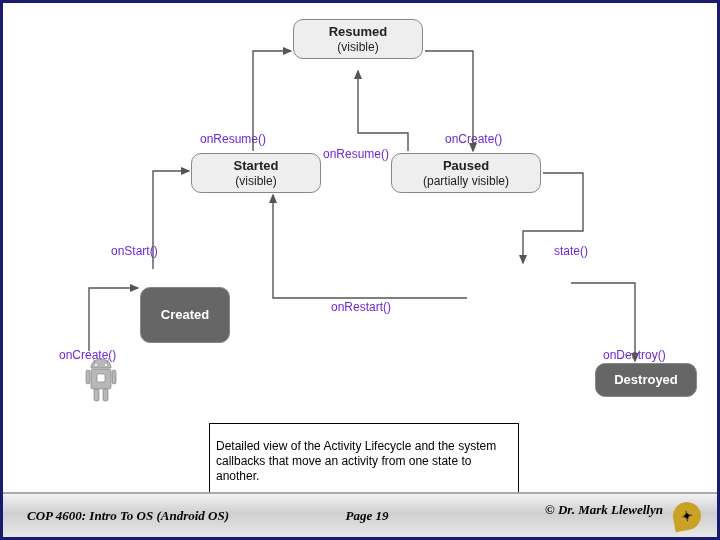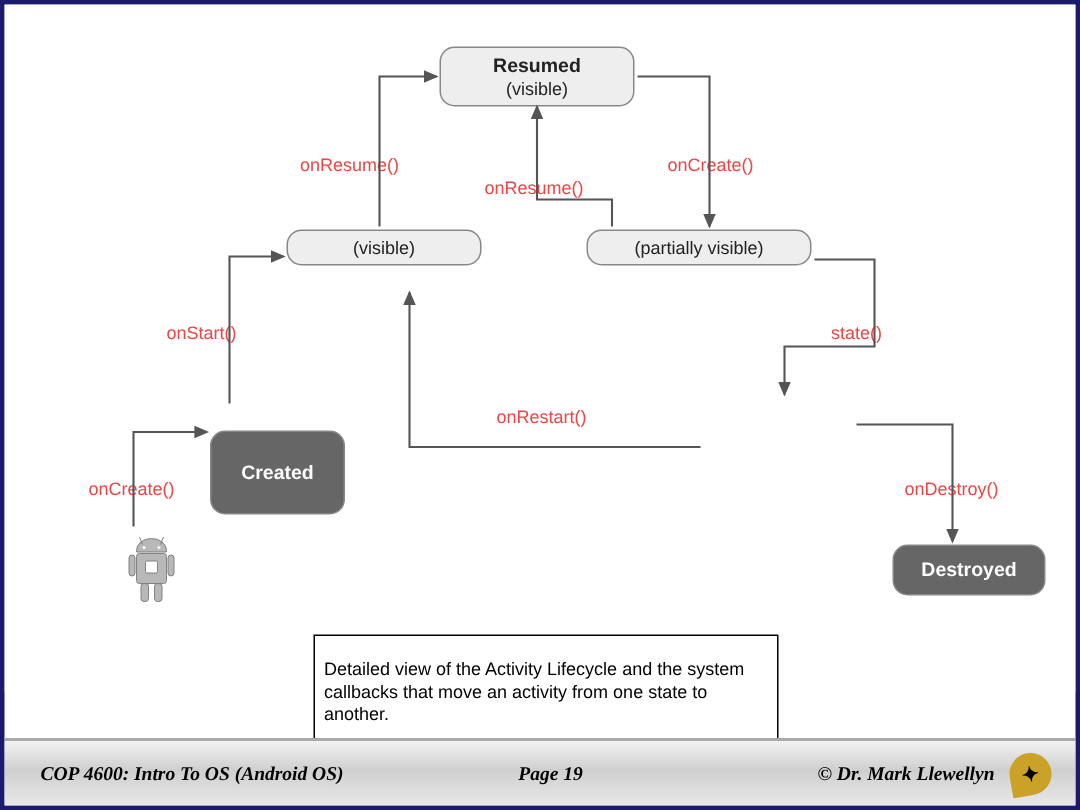--- a/index.html
+++ b/index.html
@@ -34,24 +34,25 @@
   }
   .state-dark {
     background: #666;
     color: #fff;
   }
   .state-box .title { font-weight: bold; font-size: 13px; }
   .state-box .sub { font-size: 12px; }
   .edge-label {
     position: absolute;
     font-size: 12px;
-    color: #ef4444;
+    color: #6d28d9;
     background: transparent;
     white-space: nowrap;
     font-family: Arial, sans-serif;
+    margin-top: 29px;
   }
   svg.arrow-layer {
     position: absolute;
     top: 0; left: 0;
     width: 720px; height: 458px;
     pointer-events: none;
   }
   .caption-box {
     position: absolute;
     left: 206px;
@@ -97,30 +98,32 @@
     position: absolute;
     left: 78px; top: 352px;
     width: 40px; height: 52px;
   }
 </style>
 </head>
 <body>
 
 <div class="diagram-area">
 
-  <div class="state-box state-light" style="left:290px; top:28px; width:130px;">
+  <div class="state-box state-light" style="left:290px; top:16px; width:130px;">
     <div class="title">Resumed</div>
     <div class="sub">(visible)</div>
   </div>
 
   <div class="state-box state-light" style="left:188px; top:150px; width:130px;">
+    <div class="title">Started</div>
     <div class="sub">(visible)</div>
   </div>
 
   <div class="state-box state-light" style="left:388px; top:150px; width:150px;">
+    <div class="title">Paused</div>
     <div class="sub">(partially visible)</div>
   </div>
 
   <div class="state-box state-dark" style="left:137px; top:284px; width:90px; padding:19px;">
     <div class="title">Created</div>
   </div>
 
 
   <div class="state-box state-dark" style="left:592px; top:360px; width:102px; padding:8px;">
     <div class="title">Destroyed</div>
@@ -174,17 +177,17 @@
       <rect x="16" y="19" width="8" height="8" fill="#fff" stroke="#777" rx="1"></rect>
     </g>
   </svg>
 
   <div class="caption-box">Detailed view of the Activity Lifecycle and the system callbacks that move an activity from one state to another.</div>
 </div>
 
 <div class="footer">
   <span class="left">COP 4600: Intro To OS  (Android OS)</span>
   <span class="center">Page 19</span>
-  <span style="display:flex;align-items:center;margin-left:40px;">
+  <span style="display:flex;align-items:flex-start;margin-left:40px;">
     <span class="right">© Dr. Mark Llewellyn</span>
     <span class="logo">✦</span>
   </span>
 </div>
 
 </body></html>

